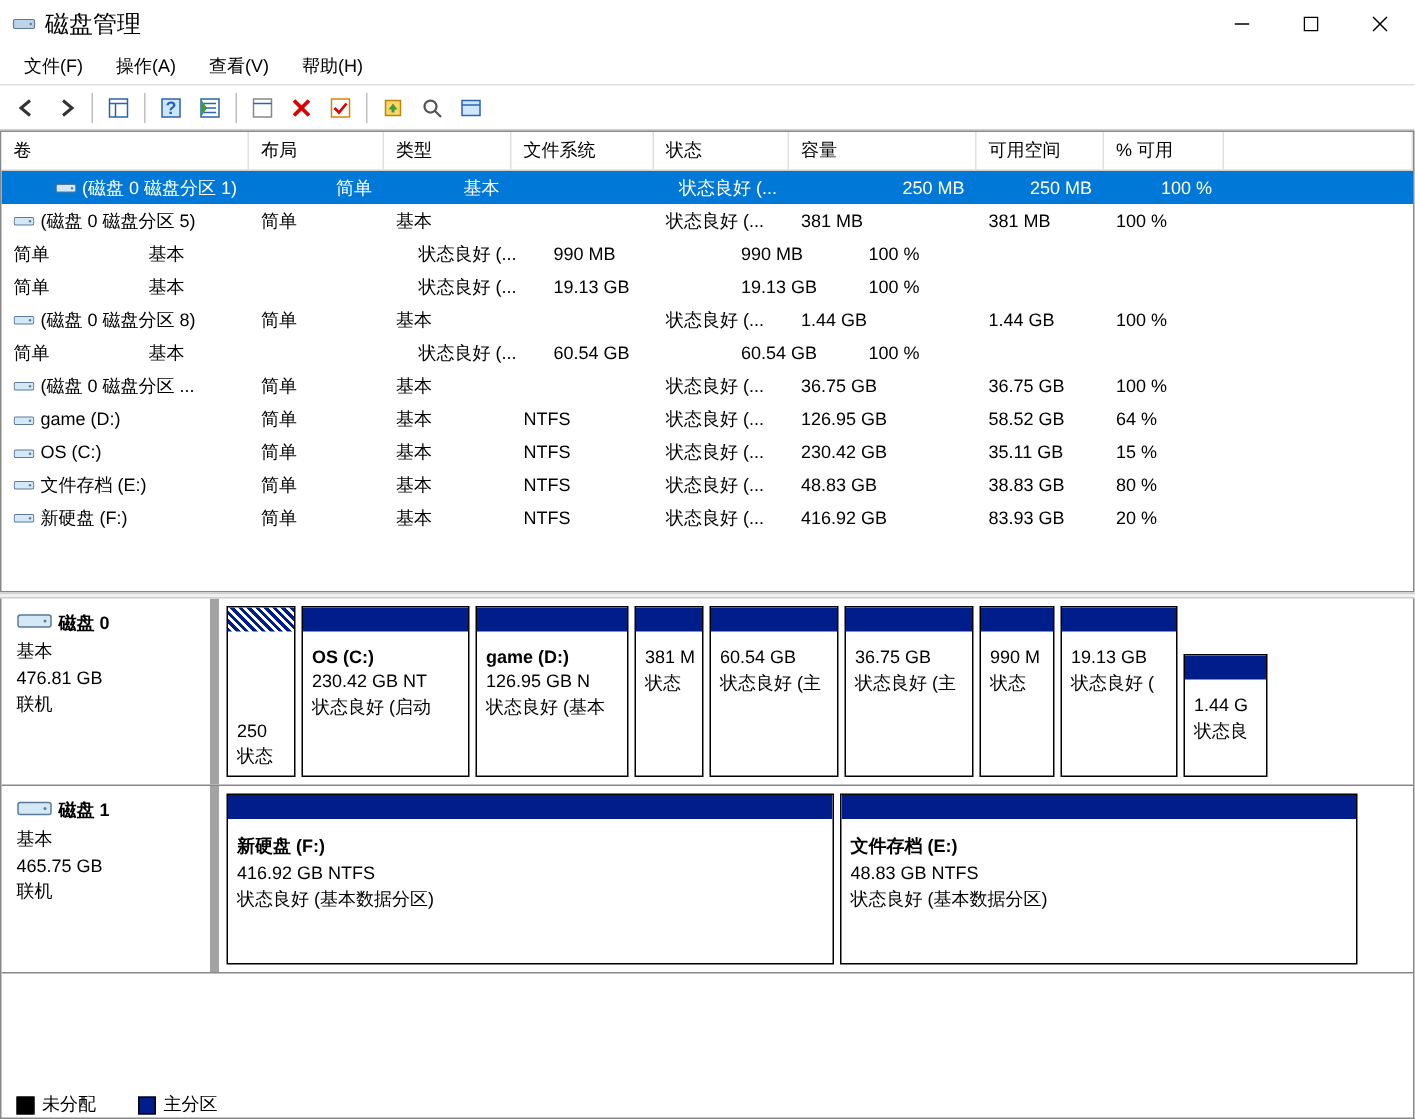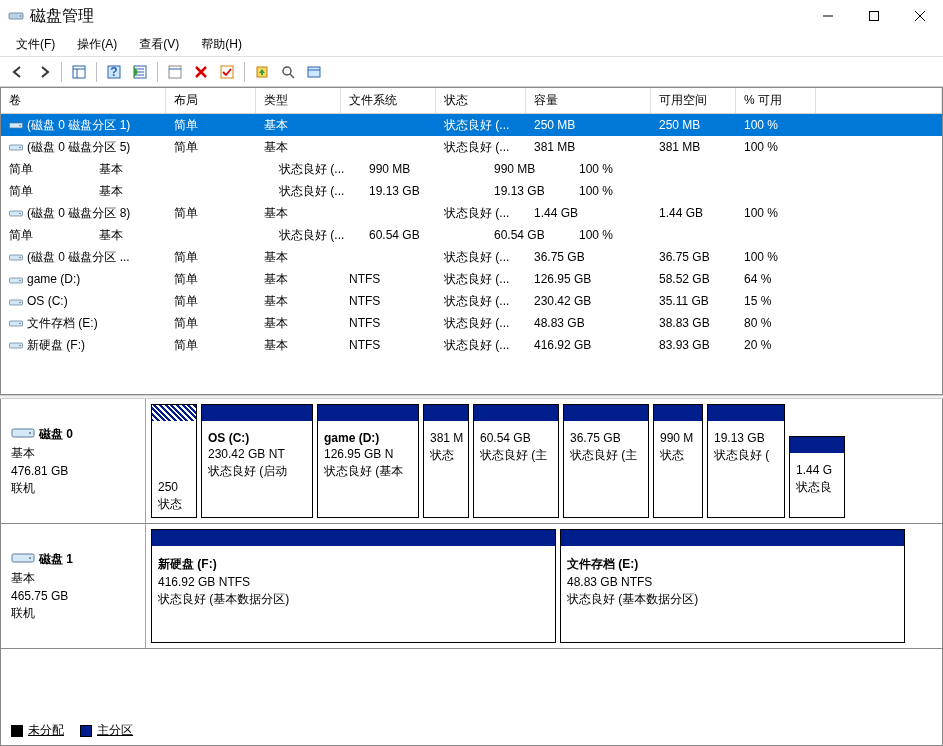--- a/index.html
+++ b/index.html
@@ -24,53 +24,53 @@
 .tbtn { width: 24px; height: 24px; display: flex; align-items: center; justify-content: center; border: 1px solid transparent; }
 .tsep { width: 1px; height: 20px; background: #c0c0c0; margin: 0 3px; }
 .tbtn svg { width: 16px; height: 16px; }
 
 
 .voltable { border: 1px solid #888; display: flex; flex-direction: column; margin: 0; }
 .hdrrow { display: flex; background: #fff; border-bottom: 1px solid #d0d0d0; user-select: none; }
 .hdrcell { padding: 4px 8px; font-size: 12px; border-right: 1px solid #e0e0e0; white-space: nowrap; overflow: hidden; cursor: default; }
 .volbody { height: 280px; overflow-y: auto; }
 .volrow { display: flex; align-items: center; height: 22px; cursor: default; }
-.volrow.selected { background: #0078d7; color: #fff; }
+.volrow.selected { background: #0078d7; color: #fff; text-align: right; }
 .cell { padding: 2px 8px; white-space: nowrap; overflow: hidden; text-overflow: ellipsis; font-size: 12px; }
 .vol-icon { display: inline-flex; vertical-align: middle; margin-right: 4px; }
 .vol-icon svg { width: 14px; height: 12px; }
 
 .c-vol { width: 165px; }
 .c-lay { width: 90px; }
 .c-typ { width: 85px; }
 .c-fs  { width: 95px; }
 .c-st  { width: 90px; }
 .c-cap { width: 125px; }
 .c-fre { width: 85px; }
 .c-pct { width: 80px; }
 .c-last { flex: 1; }
 
 
 .splitter { height: 4px; background: #f0f0f0; border-top: 1px solid #d0d0d0; border-bottom: 1px solid #d0d0d0; cursor: row-resize; }
 
 
 .disks { flex: 1; overflow-y: auto; border-left: 1px solid #888; border-right: 1px solid #888; }
 .diskrow { display: flex; border-bottom: 1px solid #888; min-height: 125px; }
-.diskhdr { width: 145px; padding: 8px 10px; border-right: 1px solid #a3a3a3; display: flex; flex-direction: column; gap: 2px; justify-content: center; }
+.diskhdr { width: 145px; padding: 8px 10px; border-right: 6px solid #a3a3a3; display: flex; flex-direction: column; gap: 2px; }
 .diskhdr .dname { font-weight: bold; display: flex; align-items: center; gap: 4px; }
 .disk-icon svg { width: 24px; height: 14px; }
 .parts { flex: 1; display: flex; padding: 5px; gap: 4px; overflow: hidden; }
 .part { border: 1px solid #000; display: flex; flex-direction: column; overflow: hidden; min-width: 0; }
 .part .stripe { height: 16px; background: #001d8c; flex-shrink: 0; }
 .part.diag .stripe { background: repeating-linear-gradient(45deg, #001d8c, #001d8c 2px, #fff 2px, #fff 4px); }
 .part .pbody { padding: 10px 6px 4px; display: flex; flex-direction: column; gap: 2px; font-size: 12px; overflow: hidden; white-space: nowrap; }
 .part .pname { font-weight: bold; }
 
 
-.legend { height: 24px; display: flex; align-items: flex-start; padding: 0 10px; gap: 16px; border: 1px solid #888; border-top: none; text-decoration: underline; }
+.legend { height: 24px; display: flex; align-items: flex-end; padding: 0 10px; gap: 28px; border: 1px solid #888; border-top: none; }
 .legitem { display: flex; align-items: center; gap: 5px; }
 .legsw { width: 12px; height: 12px; border: 1px solid #000; }
 .legsw.unalloc { background: #000; }
 .legsw.primary { background: #001d8c; }
 </style>
 </head>
 <body>
 
 <div class="titlebar">
   <span class="app-icon">

